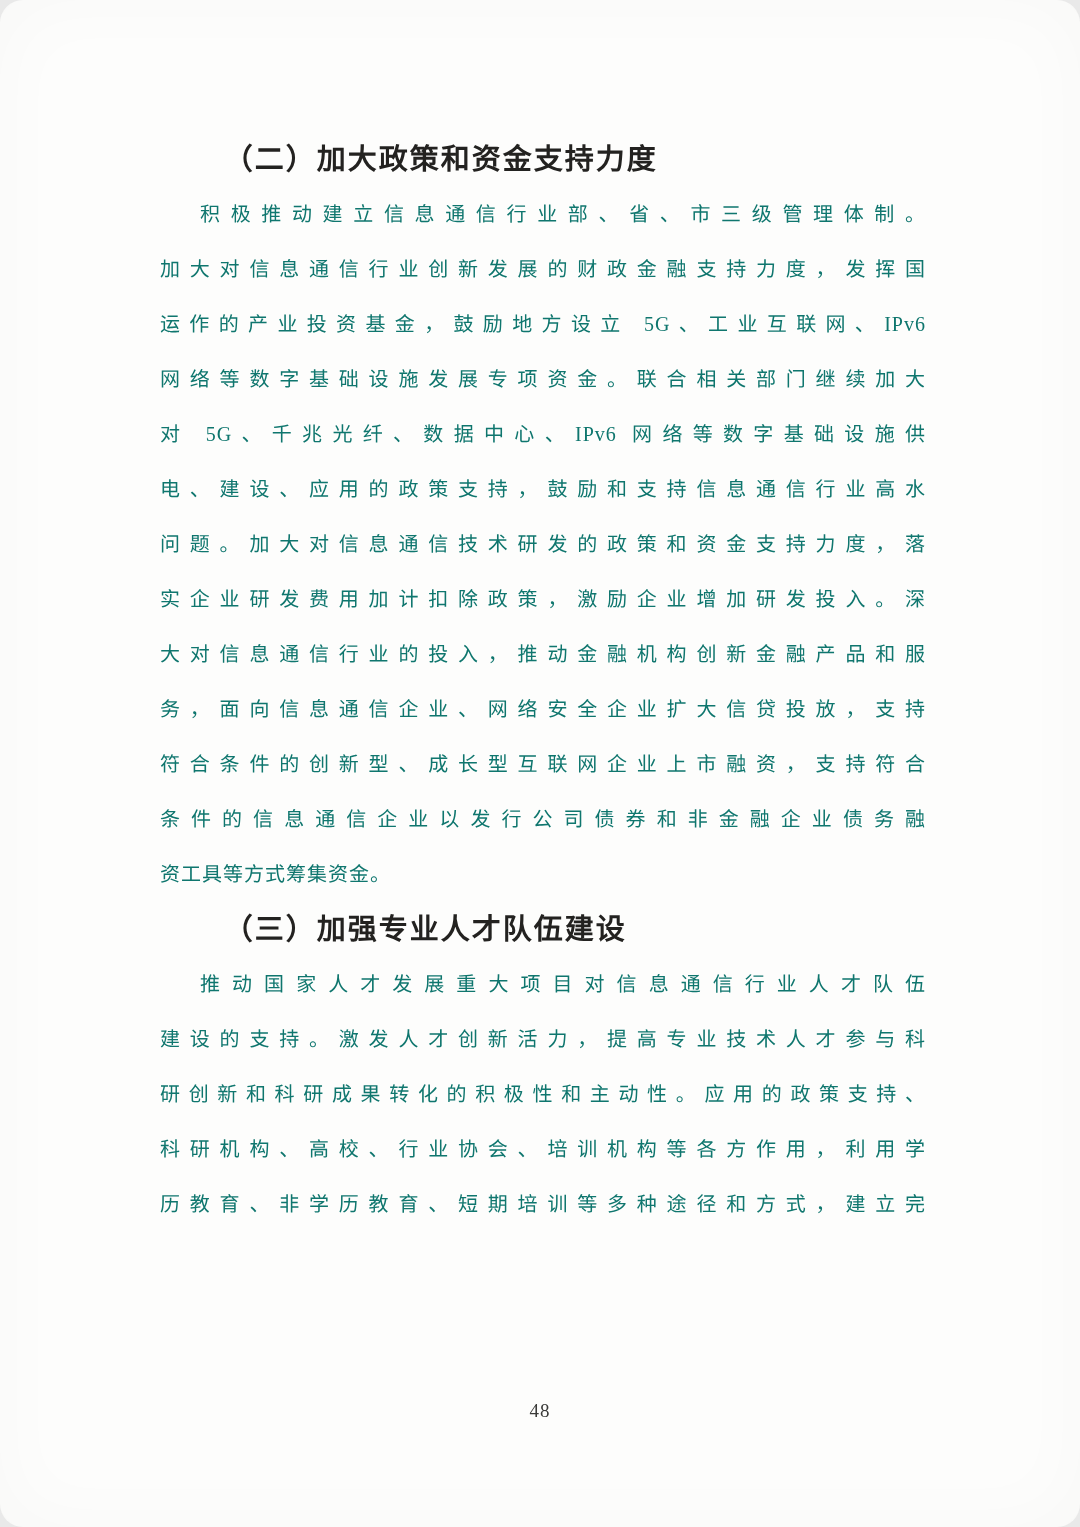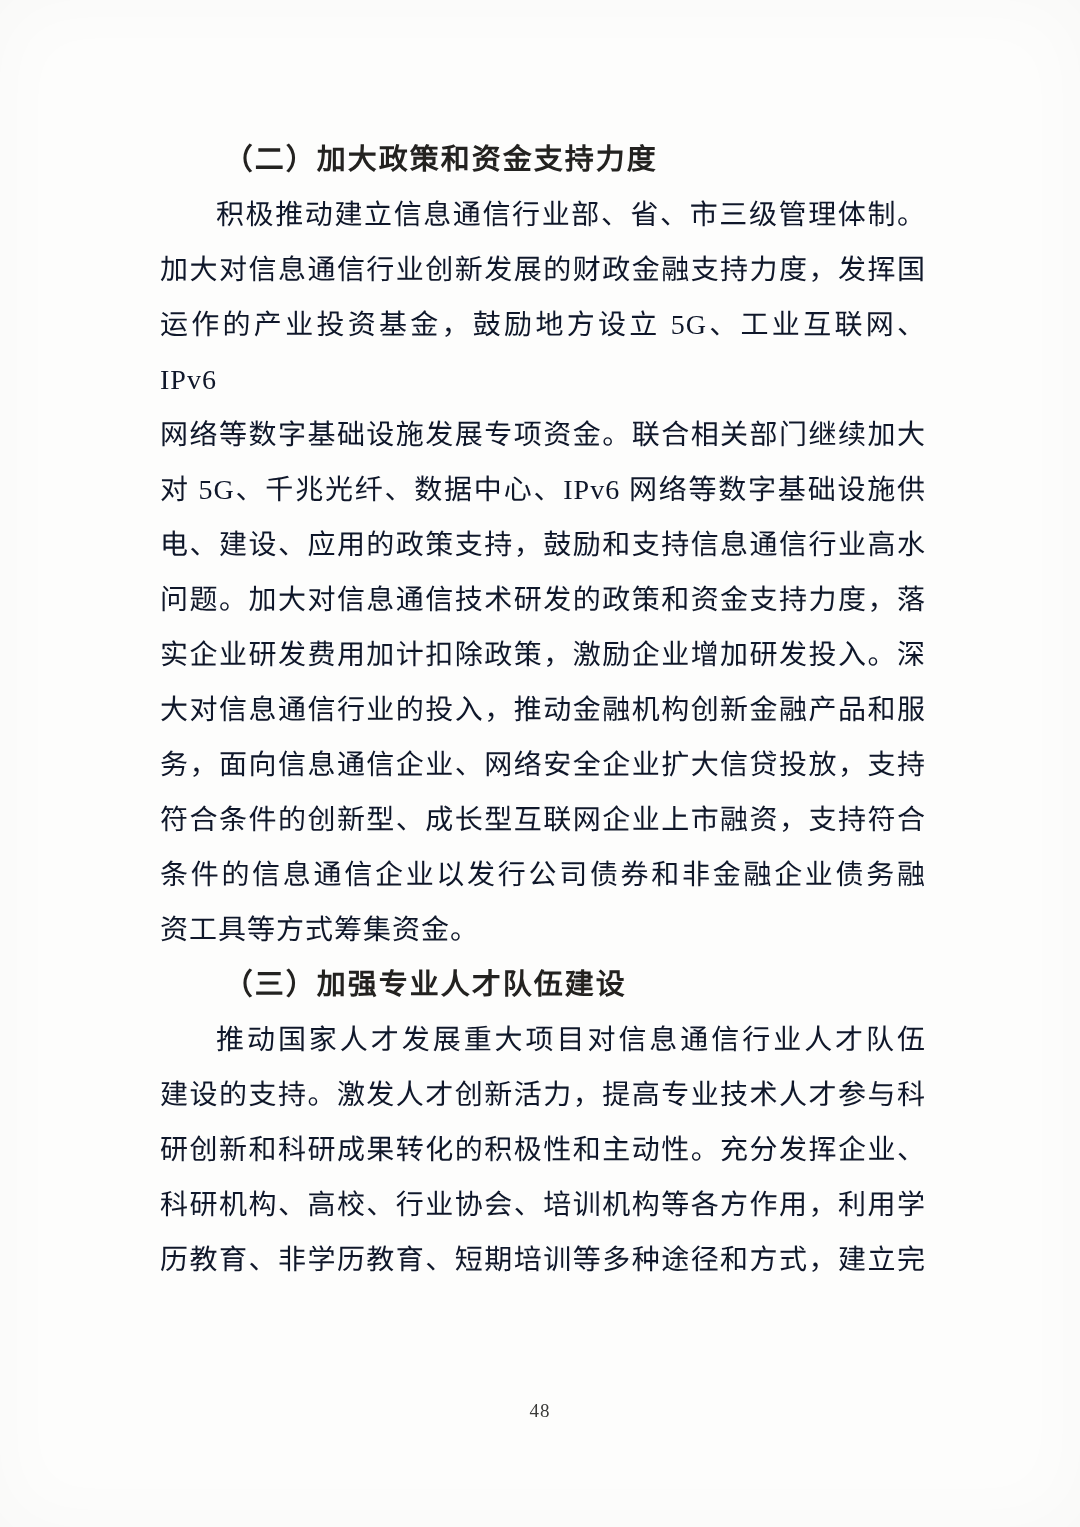--- a/index.html
+++ b/index.html
@@ -10,43 +10,44 @@
   .page {
     position: relative;
     width: 1080px;
     height: 1527px;
     margin: 0 auto;
     background: #fdfdfc;
     box-shadow: inset 0 0 80px rgba(0,0,0,0.025);
     font-family: "Liberation Serif", "DejaVu Serif", serif;
     color: #272624;
     overflow: hidden;
+    border-radius: 23px;
   }
   .content {
     position: absolute;
     left: 160px;
     top: 132px;
     width: 766px;
   }
   .heading {
     font-size: 29px;
     font-weight: 700;
     line-height: 55px;
     text-indent: 2.2em;
     letter-spacing: 2px;
     color: #232220;
     text-align: left;
   }
   .line {
-    font-size: 28px;
+    font-size: 20px;
     line-height: 55px;
     letter-spacing: 1px;
     text-align: justify;
     text-align-last: justify;
-    color: #0f172a;
+    color: #0f766e;
   }
   .line.indent {
     text-indent: 2em;
   }
   .line.flush {
     text-align-last: left;
   }
   .page-number {
     position: absolute;
     top: 1400px;
@@ -73,18 +74,18 @@
       <div class="line">问题。加大对信息通信技术研发的政策和资金支持力度，落</div>
       <div class="line">实企业研发费用加计扣除政策，激励企业增加研发投入。深</div>
       <div class="line">大对信息通信行业的投入，推动金融机构创新金融产品和服</div>
       <div class="line">务，面向信息通信企业、网络安全企业扩大信贷投放，支持</div>
       <div class="line">符合条件的创新型、成长型互联网企业上市融资，支持符合</div>
       <div class="line">条件的信息通信企业以发行公司债券和非金融企业债务融</div>
       <div class="line flush">资工具等方式筹集资金。</div>
       <div class="heading">（三）加强专业人才队伍建设</div>
       <div class="line indent">推动国家人才发展重大项目对信息通信行业人才队伍</div>
       <div class="line">建设的支持。激发人才创新活力，提高专业技术人才参与科</div>
-      <div class="line">研创新和科研成果转化的积极性和主动性。充分发挥企业、</div>
+      <div class="line">研创新和科研成果转化的积极性和主动性。应用的政策支持、</div>
       <div class="line">科研机构、高校、行业协会、培训机构等各方作用，利用学</div>
       <div class="line">历教育、非学历教育、短期培训等多种途径和方式，建立完</div>
     </main>
   <div class="page-number">48</div>
 </div>
 
 </body></html>

